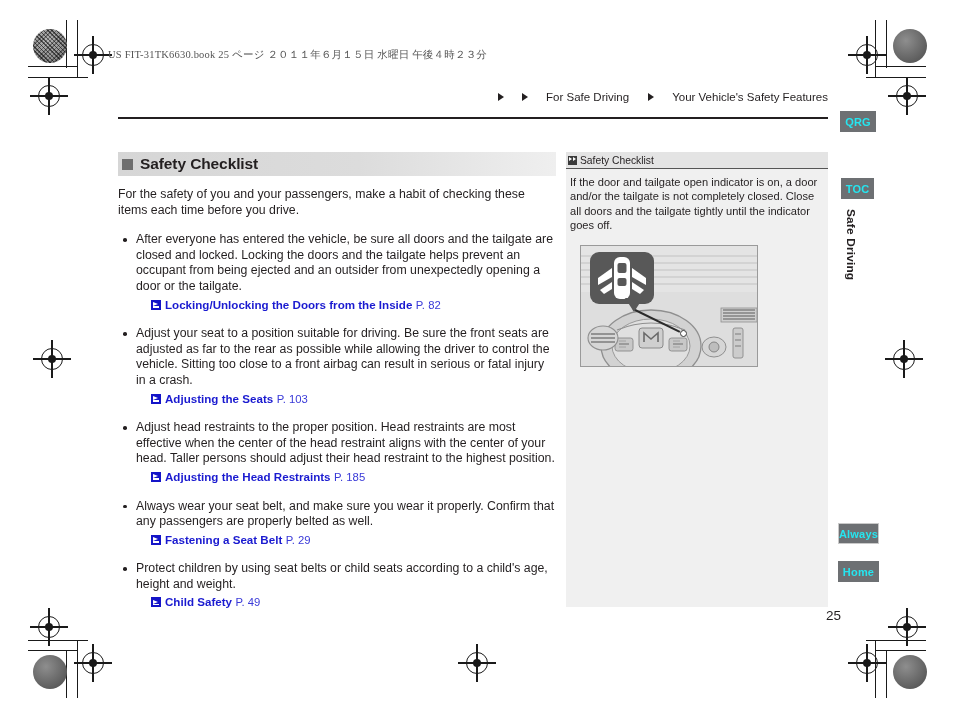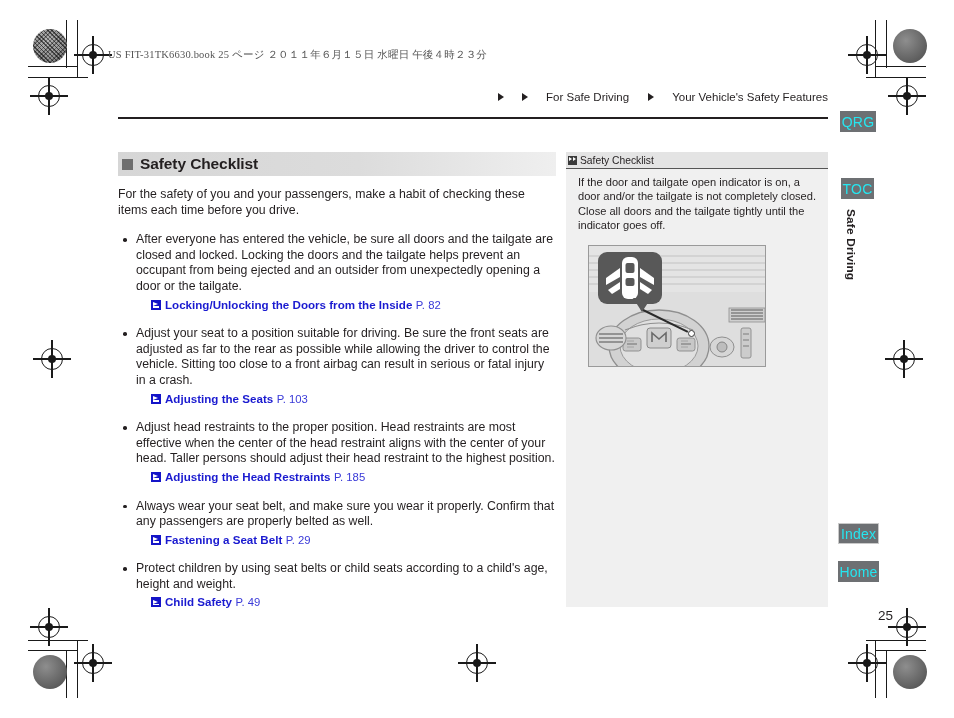--- a/index.html
+++ b/index.html
@@ -224,21 +224,21 @@
     width: 0; height: 0;
     border-left: 3.4px solid #fff;
     border-top: 2.6px solid transparent;
     border-bottom: 2.6px solid transparent;
   }
   .side-head-txt {
     font-size: 10.3px;
     color: #231f20;
   }
   .side-body {
-    padding: 6px 10px 0 12px;
+    padding: 6px 10px 0 4px;
     font-size: 11.1px;
     line-height: 14.4px;
     color: #231f20;
   }
   .side-body .xref { padding-left: 13px; margin-top: 3px; }
   .side-body .xref-title { font-size: 11.3px; }
   .side-body .xref-page { font-size: 11px; }
 
   
   .illus {
@@ -287,22 +287,22 @@
     border: 1px solid #3a3a3a;
     left: 99px; top: 84px;
     box-sizing: border-box;
   }
 
   
   .tab {
     position: absolute;
     background: #6d7073;
     color: #25e6f0;
-    font-size: 14px;
-    font-weight: normal;
+    font-size: 11px;
+    font-weight: bold;
     display: flex;
     align-items: center;
     justify-content: center;
     letter-spacing: .2px;
   }
   .tab.qrg   { left: 840px; top: 111px; width: 36px; height: 21px; }
   .tab.toc   { left: 841px; top: 178px; width: 33px; height: 21px; }
   .tab.index { left: 838px; top: 523px; width: 41px; height: 21px; border: 1.4px solid #c9c9c9; box-sizing: border-box; }
   .tab.home  { left: 838px; top: 561px; width: 41px; height: 21px; }
   .vtab {
@@ -314,21 +314,21 @@
     font-weight: bold;
     writing-mode: vertical-rl;
     text-orientation: mixed;
     display: flex;
     align-items: flex-start;
     justify-content: center;
     letter-spacing: .2px;
   }
   .page-no {
     position: absolute;
-    left: 878px; top: 608px;
+    left: 826px; top: 608px;
     font-size: 13.5px;
     color: #231f20;
   }
 </style>
 </head>
 <body>
 
 <div>
 
   <div class="reg-line" style="left:66px; top:20px; width:1.2px; height:48px;"></div>
@@ -524,16 +524,16 @@
       <div class="callout-tail"></div>
       <div class="leader"></div>
       <div class="leader-dot"></div>
     </div>
   </div>
 </div>
 
 <div class="tab qrg">QRG</div>
 <div class="tab toc">TOC</div>
 <div class="vtab">Safe Driving</div>
-<div class="tab index">Index</div>
+<div class="tab index">Always</div>
 <div class="tab home">Home</div>
 
 <div class="page-no">25</div>
 
 </body></html>

